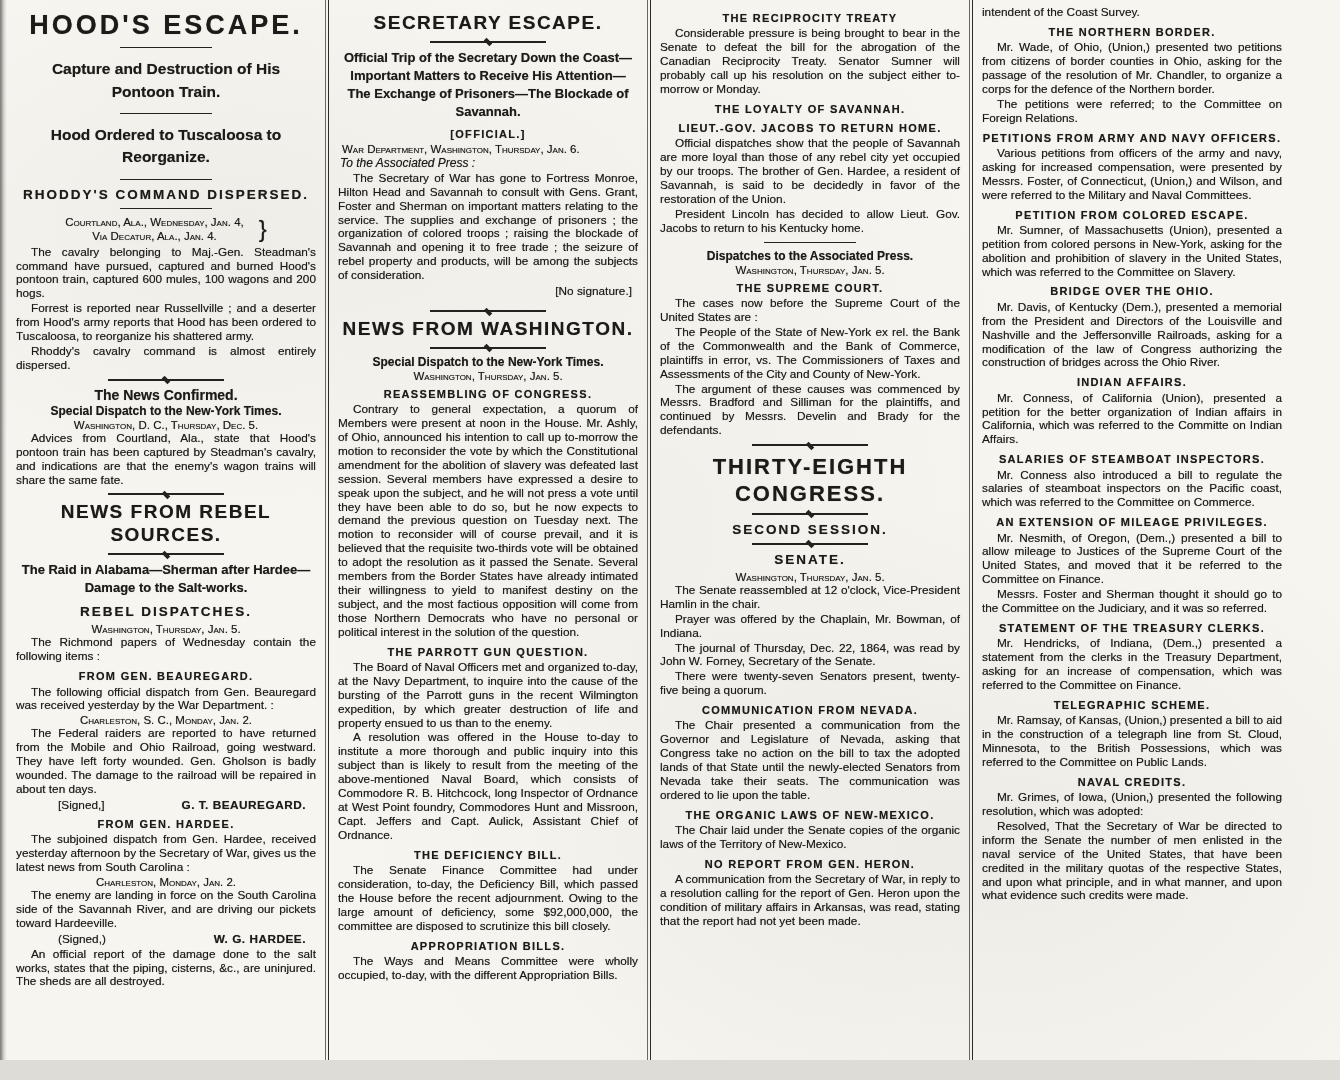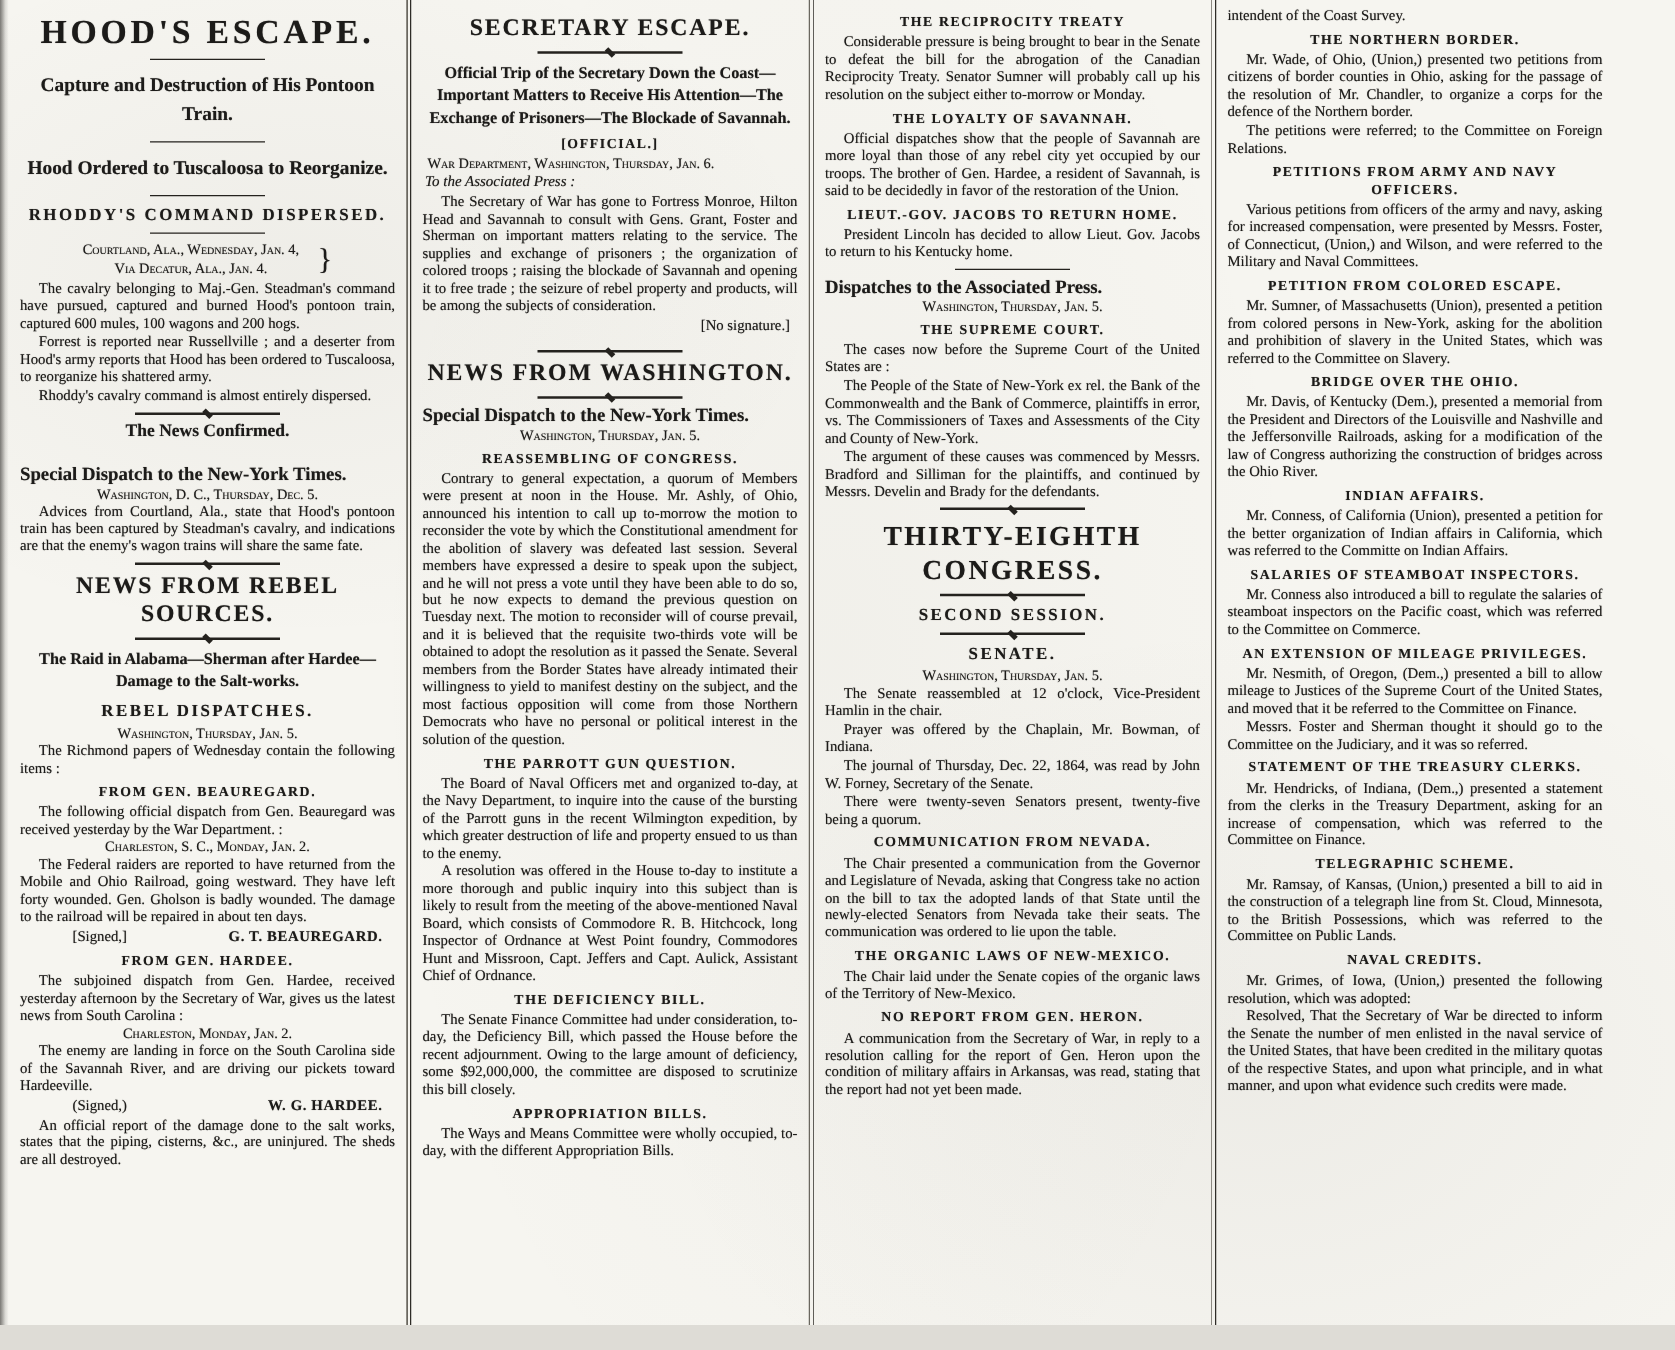--- a/index.html
+++ b/index.html
@@ -6,21 +6,21 @@
   .page{
     position:relative;
     width:1340px;height:1060px;
     margin:0 auto;
     background:#f6f5f0;
     background-image:
       radial-gradient(ellipse 600px 400px at 18% 22%, rgba(90,85,75,0.05), transparent 70%),
       radial-gradient(ellipse 700px 500px at 75% 80%, rgba(90,85,75,0.06), transparent 70%),
       radial-gradient(ellipse 500px 900px at 50% 50%, rgba(120,115,100,0.04), transparent 75%);
     overflow:hidden;
-    font-family:Liberation Serif, serif;
+    font-family:Liberation Sans, sans-serif;
     color:#1c1b19;
   }
   .page::before{
     content:"";position:absolute;left:0;top:0;bottom:0;width:7px;
     background:linear-gradient(to right, rgba(20,18,15,0.55), rgba(20,18,15,0.12) 60%, rgba(20,18,15,0));
     pointer-events:none;
   }
   .cols{display:flex;height:100%;padding-left:8px;box-sizing:border-box;}
   .col{
     width:316px;flex:0 0 316px;
@@ -34,22 +34,22 @@
   }
   
   .blk{margin:0;}
   .h1{font-size:27px;font-weight:bold;text-align:center;letter-spacing:3px;line-height:1.15;margin:4px 0 6px;}
   .h2{font-size:19px;font-weight:bold;text-align:center;letter-spacing:1.5px;line-height:1.2;margin:6px 0 4px;}
   .h2b{font-size:22px;font-weight:bold;text-align:center;letter-spacing:2px;line-height:1.2;margin:8px 0 4px;}
   .deck{font-size:15.5px;font-weight:bold;text-align:center;line-height:1.45;margin:10px 4px;}
   .deck-sm{font-size:13px;font-weight:bold;text-align:center;line-height:1.4;margin:5px 2px 4px;}
   .xhead{font-size:11px;font-weight:bold;text-align:center;letter-spacing:1.3px;line-height:1.3;margin:5px 0 2px;}
   .xhead-lg{font-size:13.5px;font-weight:bold;text-align:center;letter-spacing:2px;margin:7px 0 4px;}
-  .subhead-bold{font-size:14px;font-weight:bold;text-align:center;margin:4px 0 18px;}
-  .byline{font-size:15px;font-weight:bold;margin:1px 0;}
+  .subhead-bold{font-size:14px;font-weight:bold;text-align:center;margin:4px 0 1px;}
+  .byline{font-size:12px;font-weight:bold;text-align:center;margin:1px 0;}
   .dateline{font-size:11.5px;text-align:center;font-variant:small-caps;margin:1px 0;}
   .dateline-left{font-size:11.5px;font-variant:small-caps;margin:1px 0 1px 4px;}
   .italic-line{font-size:12px;font-style:italic;margin:1px 0 2px 2px;}
   .para{font-size:11.8px;line-height:13.9px;text-align:justify;text-indent:15px;margin:0 0 1px;}
   .para-cont{font-size:11.8px;line-height:13.9px;text-align:justify;text-indent:0;margin:0 0 1px;}
   .right-line{font-size:11.8px;text-align:right;margin:0 6px 12px 0;}
   .signed{display:flex;justify-content:space-between;font-size:11.8px;margin:0 10px 2px 42px;}
   .signed span:last-child{font-weight:bold;letter-spacing:0.5px;}
   .rule{width:92px;margin:6px auto;border-top:1.6px solid #24221e;}
   .rule-d{width:116px;margin:6px auto;border-top:2px solid #24221e;position:relative;height:0;}
@@ -138,22 +138,22 @@
         <div class="blk xhead">THE DEFICIENCY BILL.</div>
         <div class="blk para">The Senate Finance Committee had under consideration, to-day, the Deficiency Bill, which passed the House before the recent adjournment. Owing to the large amount of deficiency, some $92,000,000, the committee are disposed to scrutinize this bill closely.</div>
         <div class="blk xhead">APPROPRIATION BILLS.</div>
         <div class="blk para">The Ways and Means Committee were wholly occupied, to-day, with the different Appropriation Bills.</div>
       </div>
     <div class="divider"></div>
     <div class="col">
         <div class="blk xhead">THE RECIPROCITY TREATY</div>
         <div class="blk para">Considerable pressure is being brought to bear in the Senate to defeat the bill for the abrogation of the Canadian Reciprocity Treaty. Senator Sumner will probably call up his resolution on the subject either to-morrow or Monday.</div>
         <div class="blk xhead">THE LOYALTY OF SAVANNAH.</div>
+        <div class="blk xhead">LIEUT.-GOV. JACOBS TO RETURN HOME.</div>
         <div class="blk para">Official dispatches show that the people of Savannah are more loyal than those of any rebel city yet occupied by our troops. The brother of Gen. Hardee, a resident of Savannah, is said to be decidedly in favor of the restoration of the Union.</div>
-        <div class="blk xhead">LIEUT.-GOV. JACOBS TO RETURN HOME.</div>
         <div class="blk para">President Lincoln has decided to allow Lieut. Gov. Jacobs to return to his Kentucky home.</div>
         <div class="blk rule"></div>
         <div class="blk byline">Dispatches to the Associated Press.</div>
         <div class="blk dateline">Washington, Thursday, Jan. 5.</div>
         <div class="blk xhead">THE SUPREME COURT.</div>
         <div class="blk para">The cases now before the Supreme Court of the United States are :</div>
         <div class="blk para">The People of the State of New-York ex rel. the Bank of the Commonwealth and the Bank of Commerce, plaintiffs in error, vs. The Commissioners of Taxes and Assessments of the City and County of New-York.</div>
         <div class="blk para">The argument of these causes was commenced by Messrs. Bradford and Silliman for the plaintiffs, and continued by Messrs. Develin and Brady for the defendants.</div>
         <div class="blk rule-d"></div>
         <div class="blk h2b">THIRTY-EIGHTH CONGRESS.</div>

